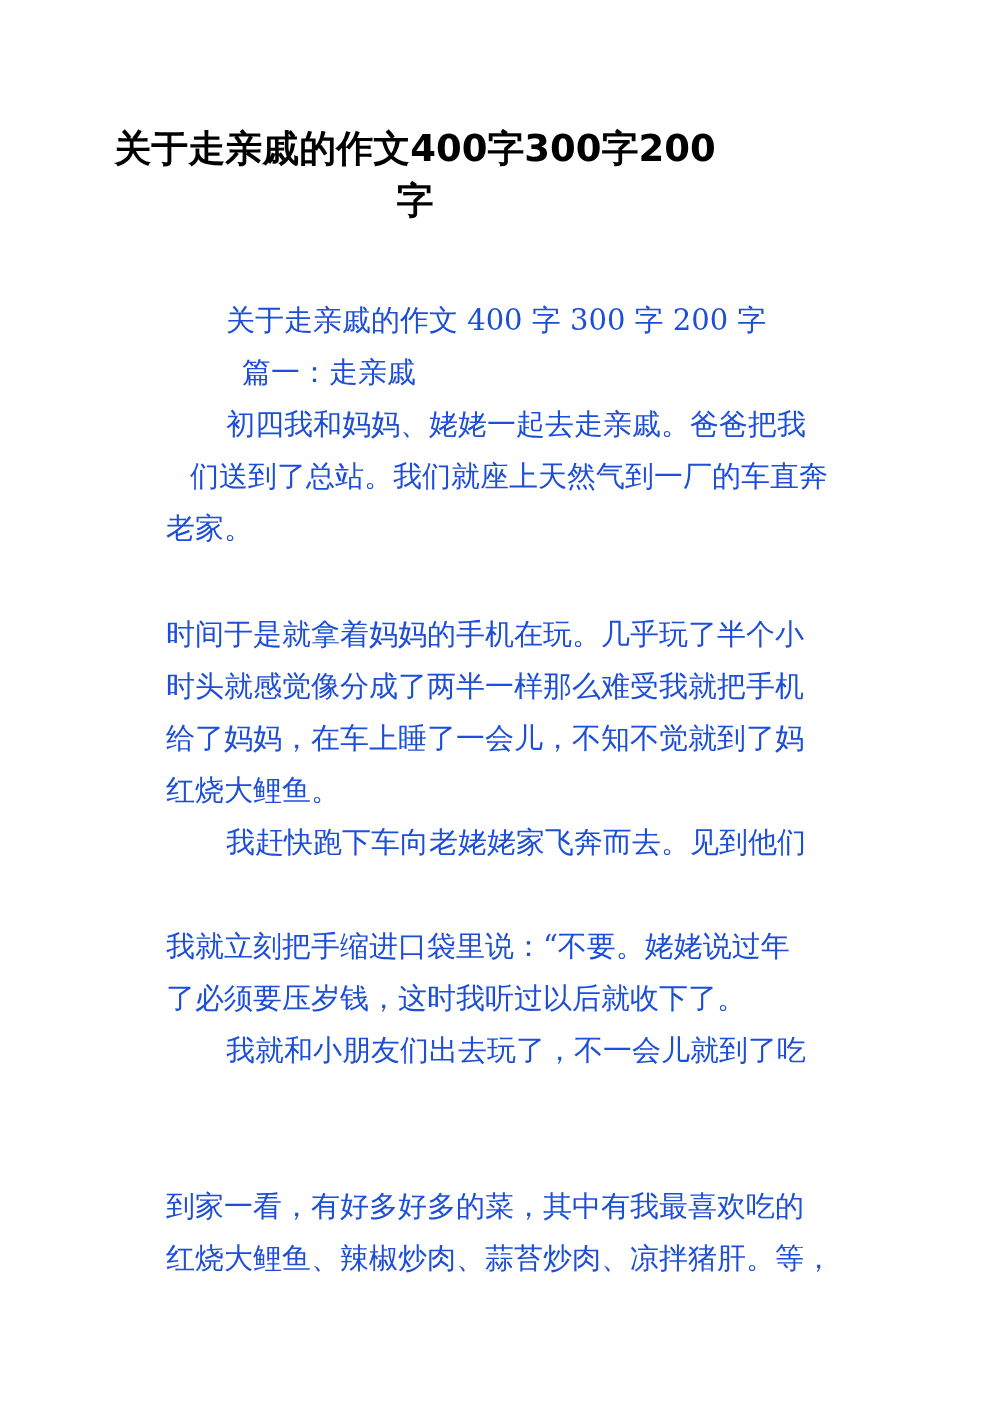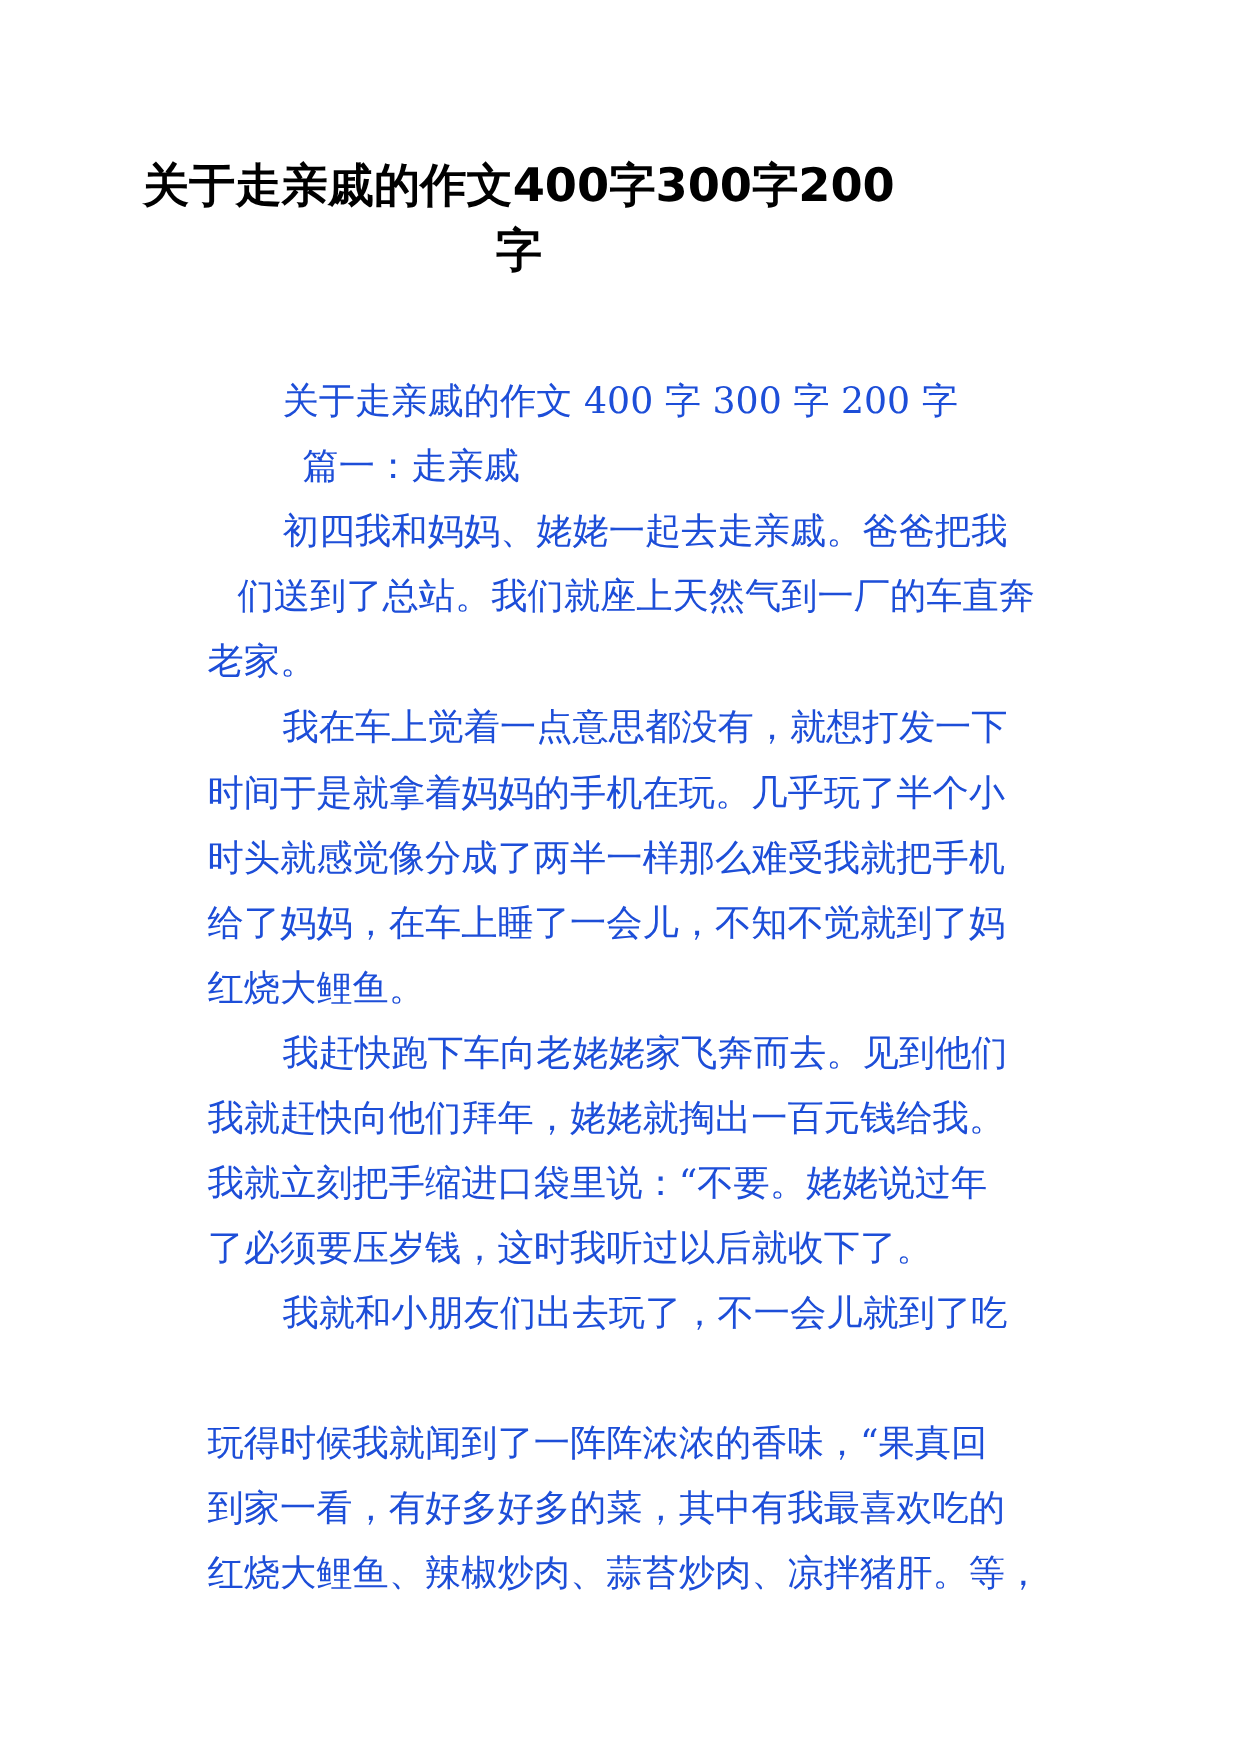--- a/index.html
+++ b/index.html
@@ -53,29 +53,26 @@
   <div class="title title-line-2">字</div>
 
   <div class="line" style="left:226px; top:300px;">关于走亲戚的作文 400 字 300 字 200 字</div>
 
   <div class="line" style="left:242px; top:352px;">篇一：走亲戚</div>
 
   <div class="line" style="left:226px; top:404px;">初四我和妈妈、姥姥一起去走亲戚。爸爸把我</div>
   <div class="line" style="left:166px; top:456px;margin-left:24px;">们送到了总站。我们就座上天然气到一厂的车直奔</div>
   <div class="line" style="left:166px; top:508px;">老家。</div>
 
-  <div class="line" style="left:226px; top:561px;">我在车上觉着一点意思都没有，就想打发一下</div>
   <div class="line" style="left:166px; top:614px;">时间于是就拿着妈妈的手机在玩。几乎玩了半个小</div>
   <div class="line" style="left:166px; top:666px;">时头就感觉像分成了两半一样那么难受我就把手机</div>
   <div class="line" style="left:166px; top:718px;">给了妈妈，在车上睡了一会儿，不知不觉就到了妈</div>
   <div class="line" style="left:166px; top:770px;">红烧大鲤鱼。</div>
 
   <div class="line" style="left:226px; top:822px;">我赶快跑下车向老姥姥家飞奔而去。见到他们</div>
-  <div class="line" style="left:166px; top:874px;">我就赶快向他们拜年，姥姥就掏出一百元钱给我。</div>
   <div class="line" style="left:166px; top:926px;">我就立刻把手缩进口袋里说：“不要。姥姥说过年</div>
   <div class="line" style="left:166px; top:978px;">了必须要压岁钱，这时我听过以后就收下了。</div>
 
   <div class="line" style="left:226px; top:1030px;">我就和小朋友们出去玩了，不一会儿就到了吃</div>
-  <div class="line" style="left:166px; top:1134px;">玩得时候我就闻到了一阵阵浓浓的香味，“果真回</div>
   <div class="line" style="left:166px; top:1186px;">到家一看，有好多好多的菜，其中有我最喜欢吃的</div>
   <div class="line" style="left:166px; top:1238px;">红烧大鲤鱼、辣椒炒肉、蒜苔炒肉、凉拌猪肝。等，</div>
 
 </div>
 
 </body></html>

